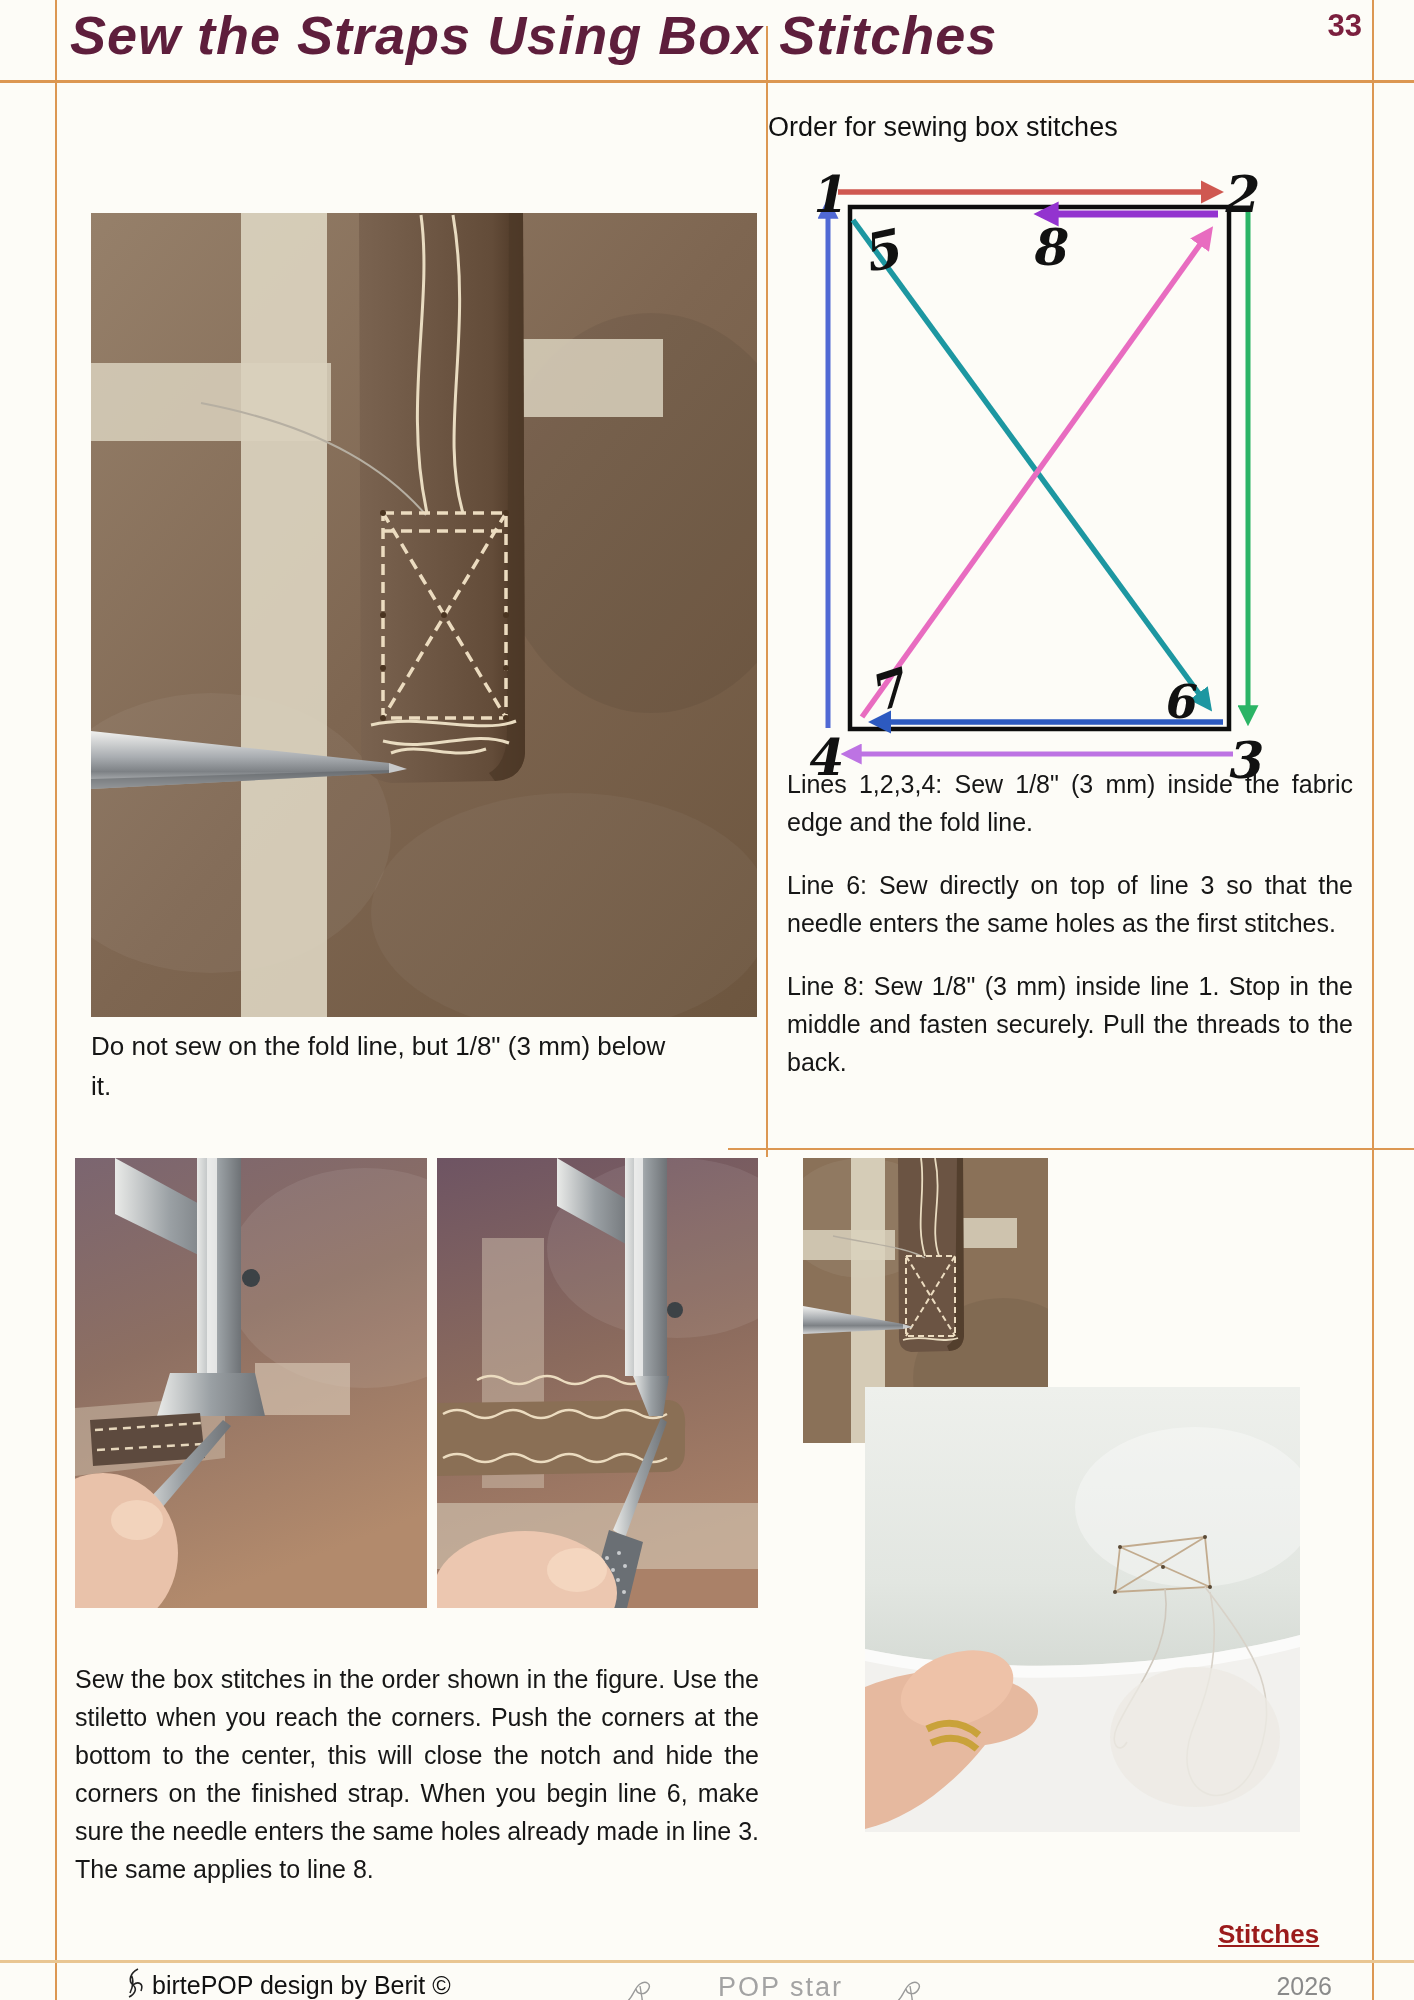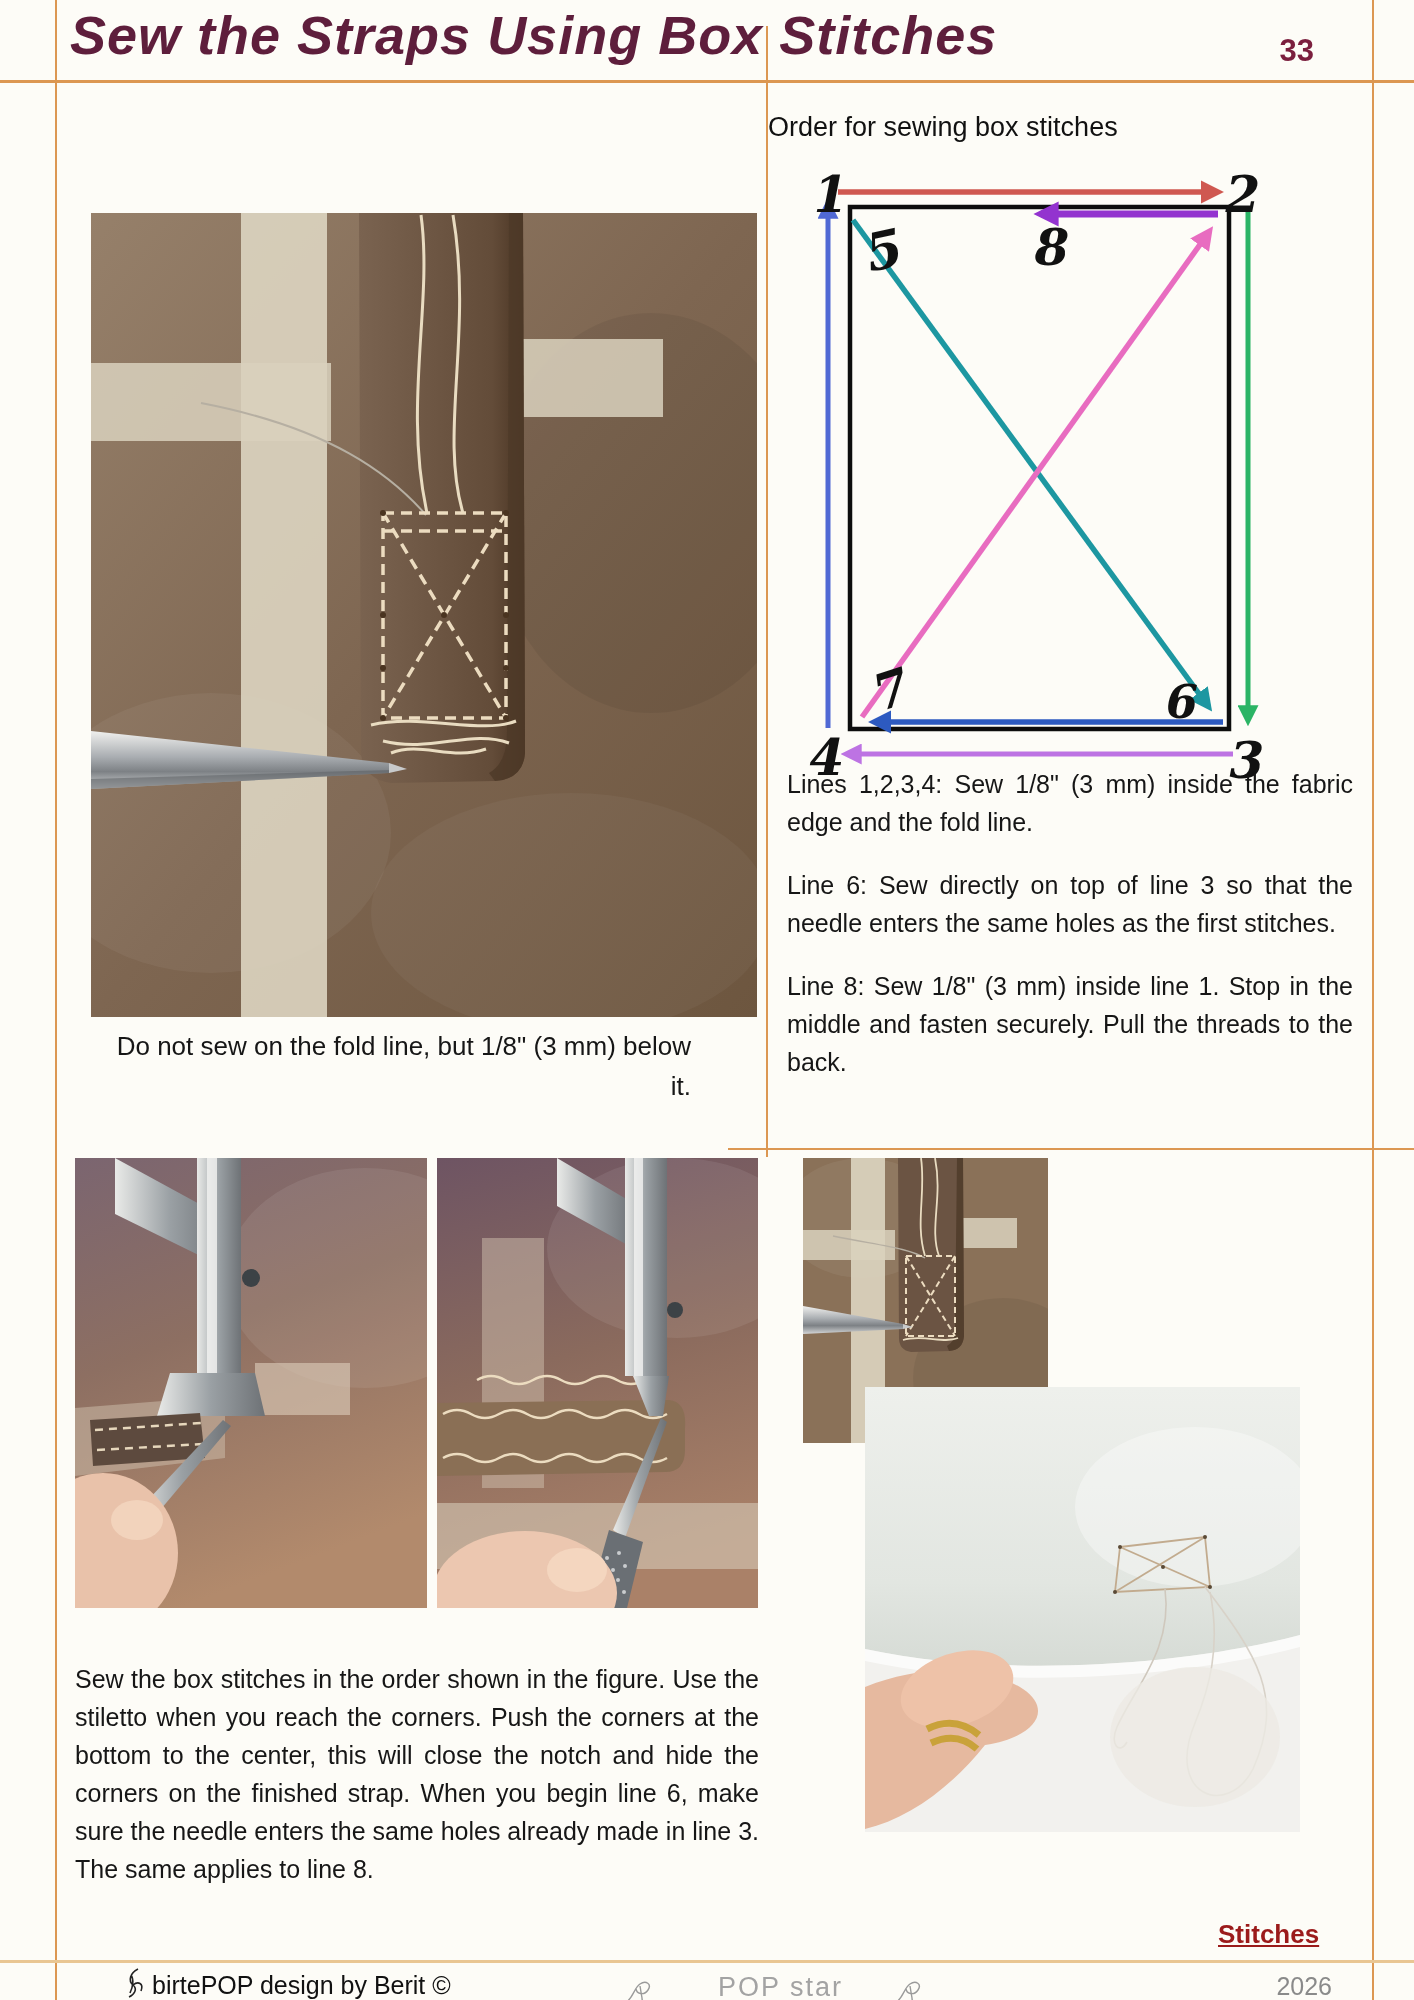--- a/index.html
+++ b/index.html
@@ -2,22 +2,22 @@
 <html><head>
 <meta charset="utf-8">
 <style>
   html,body{margin:0;padding:0;background:#fdfcf7;}
   .page{position:relative;width:1414px;height:2000px;background:#fdfcf7;overflow:hidden;
         font-family:"Liberation Sans",sans-serif;color:#151515;}
   .vline,.hline{position:absolute;background:#dc9752;}
   .footer-rule{position:absolute;background:#e9c693;}
   .title{position:absolute;left:70px;top:4px;font-family:Liberation Sans, sans-serif;
          font-style:italic;font-weight:600;font-size:54px;color:#5e1e3c;letter-spacing:1px;}
-  .pagenum{position:absolute;left:1252px;top:8px;width:62px;text-align:right;
-           font-size:31px;font-weight:bold;color:#7b1f3e;margin-top:25px;}
+  .pagenum{position:absolute;left:1300px;top:8px;width:62px;text-align:right;
+           font-size:31px;font-weight:bold;color:#7b1f3e;}
   .diagram-title{position:absolute;left:768px;top:112px;width:590px;text-align:left;
                  font-size:27px;color:#111;}
   .body-text{position:absolute;font-size:25px;line-height:38px;color:#161616;}
   .body-text p{margin:0 0 25px 0;text-align:justify;}
   .caption{position:absolute;font-size:26px;line-height:40px;color:#161616;}
   .contents-link{position:absolute;left:1218px;top:1919px;font-size:26px;font-weight:bold;
                  color:#9b1b1b;text-decoration:underline;cursor:pointer;}
   .footer-credit{position:absolute;left:152px;top:1971px;font-size:25px;color:#111;}
   .footer-brand{position:absolute;left:718px;top:1972px;font-size:27px;color:#a3a3a3;letter-spacing:2px;}
   .footer-year{position:absolute;left:1260px;top:1972px;width:72px;text-align:right;
@@ -96,21 +96,21 @@
       </g>
 
       <path d="M280,512 C330,500 390,522 425,508 M292,528 C340,540 380,516 418,530 M300,540 C330,528 360,548 395,536" stroke="#e9dcc1" stroke-width="3" fill="none"></path>
 
       <polygon points="0,518 298,550 298,560 0,576" fill="url(#lgMetal)"></polygon>
       <polygon points="298,550 316,556 298,560" fill="#c8cacb"></polygon>
       <polygon points="0,566 298,557 298,560 0,576" fill="#5c6064" opacity="0.55"></polygon>
     </svg>
   </div>
 
-  <div class="caption" style="left:91px;top:1026px;width:600px;text-align:right;">Do not sew on the fold line, but 1/8" (3 mm) below it.</div>
+  <div class="caption" style="left:91px;top:1026px;width:600px;">Do not sew on the fold line, but 1/8" (3 mm) below it.</div>
 
   <div class="diagram-title">Order for sewing box stitches</div>
 
   <svg style="position:absolute;left:795px;top:150px;" width="480" height="640" viewBox="0 0 480 640">
     <defs>
       <marker id="mRed" viewBox="0 0 10 10" refX="7" refY="5" markerWidth="4.2" markerHeight="4.2" orient="auto-start-reverse">
         <path d="M0,0 L10,5 L0,10 z" fill="#cf5850"></path>
         </marker>
       <marker id="mGreen" viewBox="0 0 10 10" refX="7" refY="5" markerWidth="4.2" markerHeight="4.2" orient="auto-start-reverse">
         <path d="M0,0 L10,5 L0,10 z" fill="#2bb465"></path>

